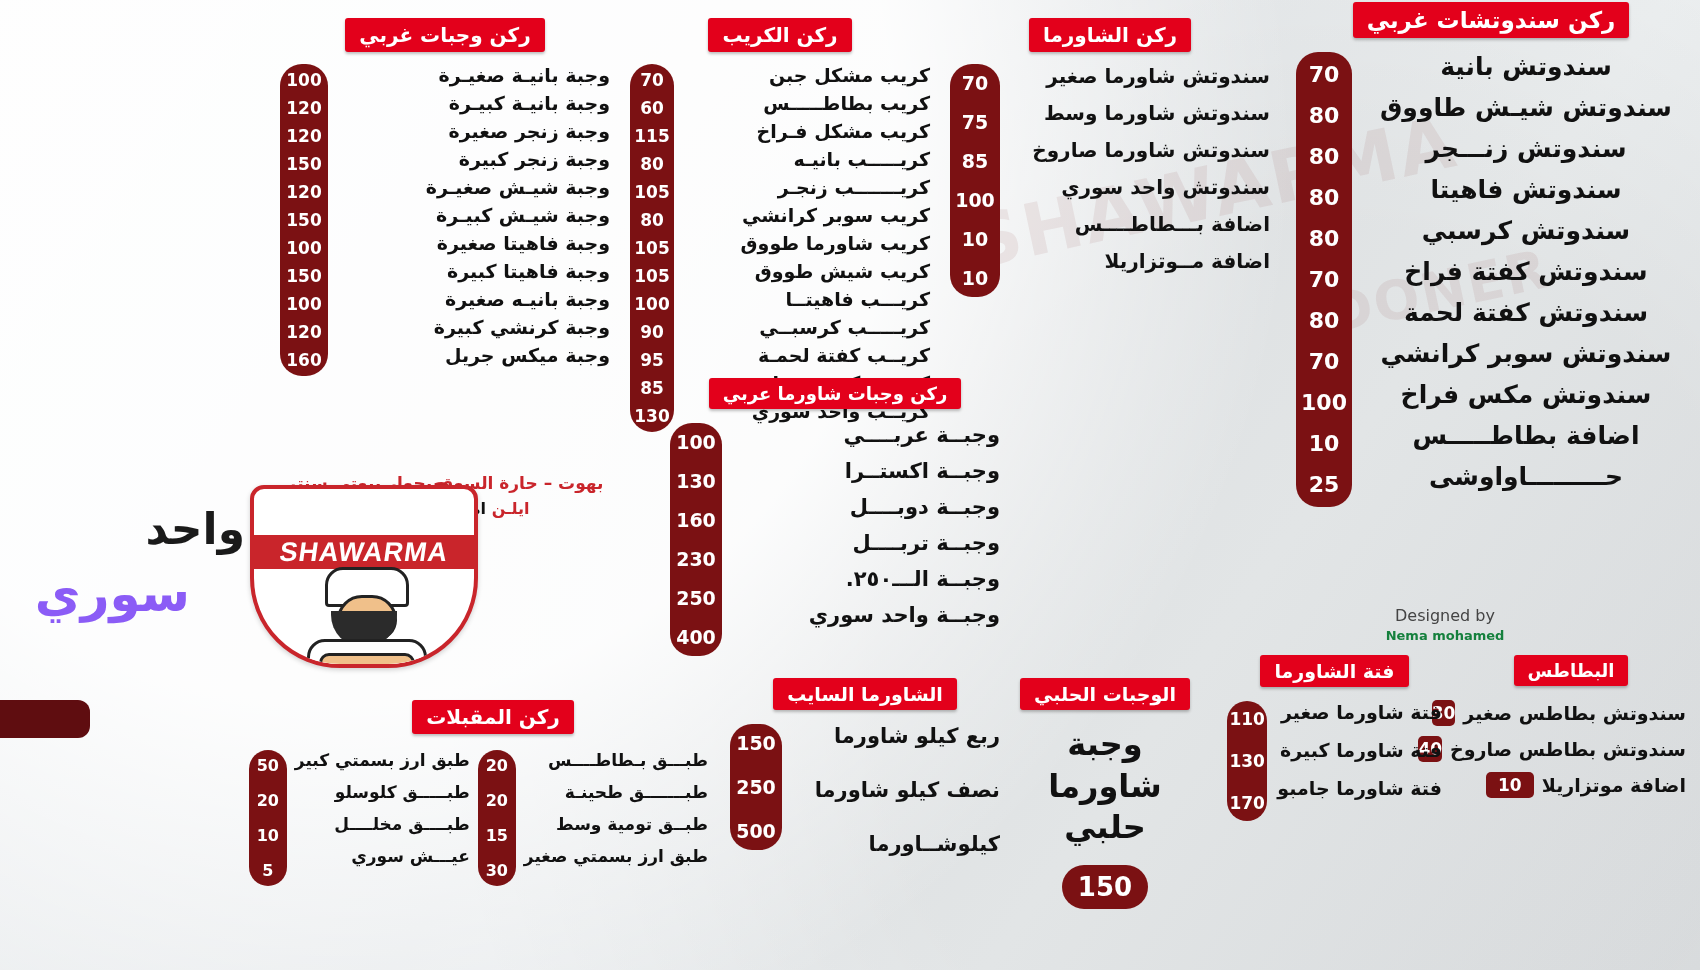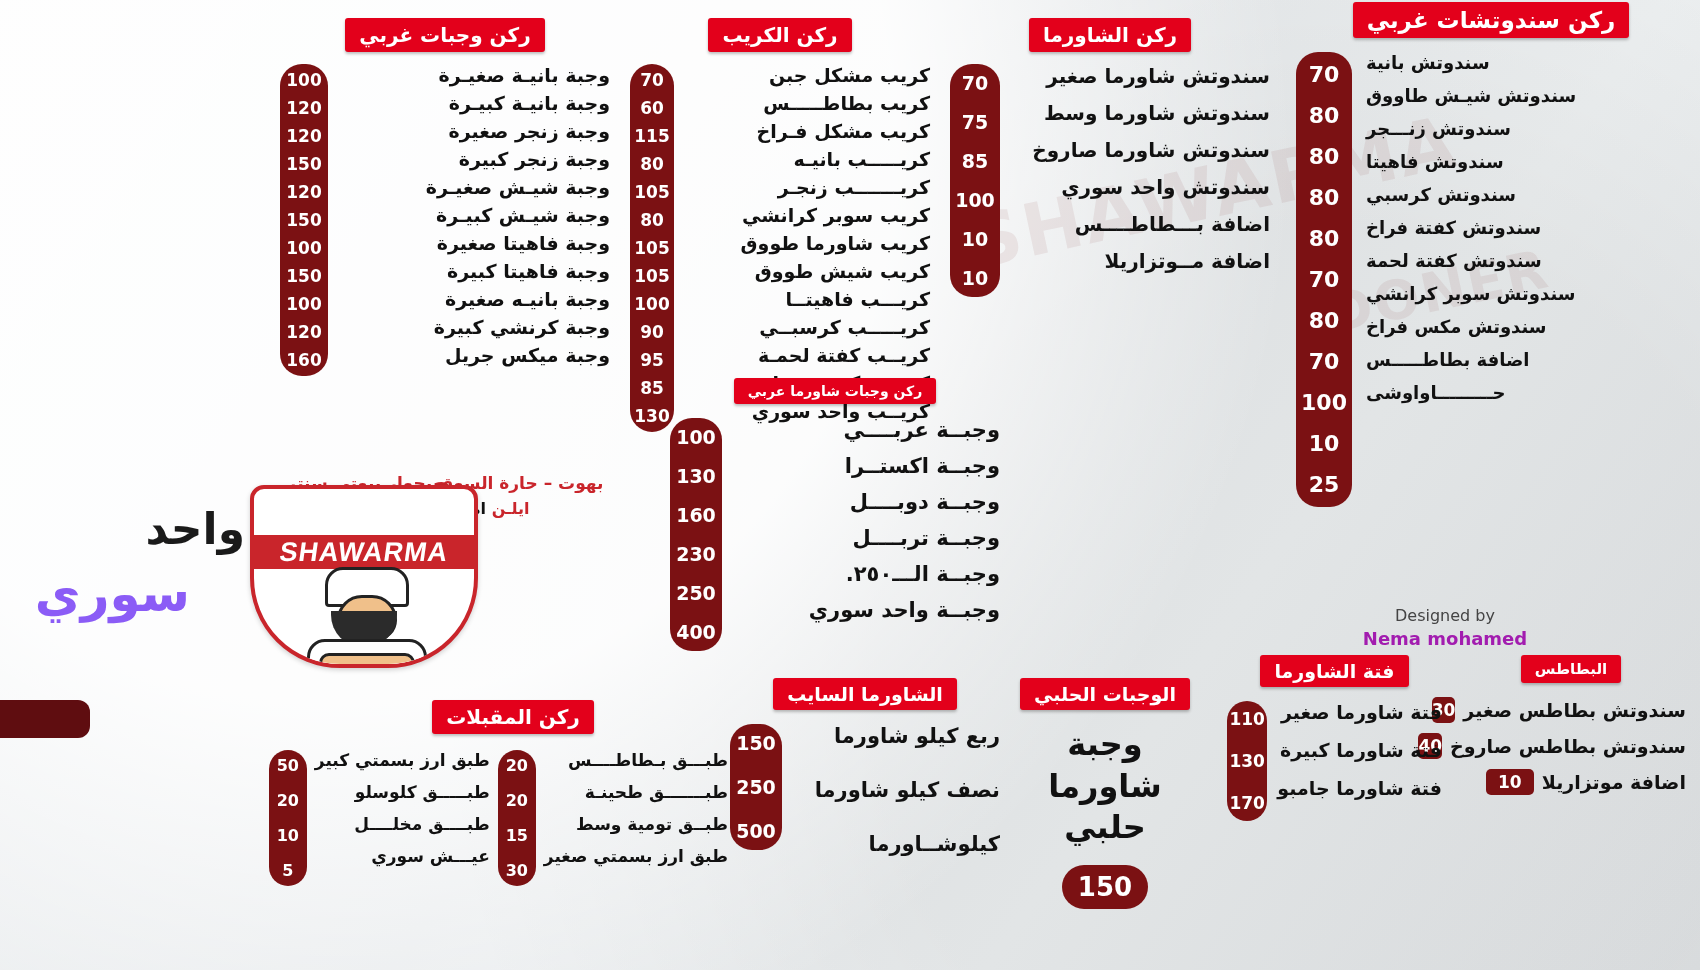--- a/index.html
+++ b/index.html
@@ -64,21 +64,21 @@
     font-weight:bold;
     white-space:nowrap;
     letter-spacing:1px;
   }
 
   
   #col-west-sand{top:2px;right:14px;width:390px;}
   #col-west-sand .hdr{font-size:23px;margin-bottom:14px;}
   #col-west-sand .list{display:flex;gap:14px;align-items:flex-start;}
   #col-west-sand .names{flex:1;display:flex;flex-direction:column;gap:12px;}
-  #col-west-sand .names .item{font-size:18px;text-align:left;}
+  #col-west-sand .names .item{font-size:25px;text-align:center;}
   #col-west-sand .pricecol{width:56px;gap:16px;font-size:22px;padding:10px 0;}
 
   
   #col-shaw-sand{top:18px;right:430px;width:320px;}
   #col-shaw-sand .hdr{font-size:20px;margin-bottom:12px;}
   #col-shaw-sand .list{display:flex;gap:12px;align-items:flex-start;}
   #col-shaw-sand .names{flex:1;display:flex;flex-direction:column;gap:13px;}
   #col-shaw-sand .names .item{font-size:20px;text-align:right;}
   #col-shaw-sand .pricecol{width:50px;gap:17px;font-size:19px;padding:8px 0;}
 
@@ -93,29 +93,29 @@
   
   #col-west-meals{top:18px;right:1090px;width:330px;}
   #col-west-meals .hdr{font-size:20px;margin-bottom:12px;}
   #col-west-meals .list{display:flex;gap:10px;align-items:flex-start;}
   #col-west-meals .names{flex:1;display:flex;flex-direction:column;gap:6px;}
   #col-west-meals .names .item{font-size:19px;text-align:right;}
   #col-west-meals .pricecol{width:48px;gap:8px;font-size:17px;padding:6px 0;}
 
   
   #col-arab-meals{top:378px;right:700px;width:330px;}
-  #col-arab-meals .hdr{font-size:14px;margin-bottom:14px;}
+  #col-arab-meals .hdr{font-size:18px;margin-bottom:14px;}
   #col-arab-meals .list{display:flex;gap:12px;align-items:flex-start;}
   #col-arab-meals .names{flex:1;display:flex;flex-direction:column;gap:12px;}
   #col-arab-meals .names .item{font-size:21px;text-align:right;}
   #col-arab-meals .pricecol{width:52px;gap:17px;font-size:19px;padding:8px 0;}
 
   
   #col-batates{top:655px;right:14px;width:230px;}
-  #col-batates .hdr{font-size:15px;margin-bottom:14px;}
+  #col-batates .hdr{font-size:18px;margin-bottom:14px;}
   #col-batates .line{display:flex;align-items:center;gap:8px;margin-bottom:10px;justify-content:flex-start;}
   #col-batates .item{font-size:19px;}
   #col-batates .price{width:48px;height:26px;font-size:17px;border-radius:5px;}
 
   
   #col-fatta{top:655px;right:258px;width:215px;}
   #col-fatta .hdr{font-size:19px;margin-bottom:14px;}
   #col-fatta .list{display:flex;gap:10px;align-items:flex-start;}
   #col-fatta .names{flex:1;display:flex;flex-direction:column;gap:14px;}
   #col-fatta .names .item{font-size:19px;text-align:right;line-height:1.25;}
@@ -129,21 +129,21 @@
 
   
   #col-sayeb{top:678px;right:700px;width:270px;}
   #col-sayeb .hdr{font-size:19px;margin-bottom:14px;}
   #col-sayeb .list{display:flex;gap:10px;align-items:flex-start;}
   #col-sayeb .names{flex:1;display:flex;flex-direction:column;gap:30px;}
   #col-sayeb .names .item{font-size:21px;text-align:right;}
   #col-sayeb .pricecol{width:52px;gap:22px;font-size:19px;padding:8px 0;}
 
   
-  #col-app{top:700px;right:972px;width:430px;}
+  #col-app{top:700px;right:992px;width:430px;}
   #col-app .hdr{font-size:20px;margin-bottom:16px;}
   #col-app .grid{display:flex;gap:8px;align-items:flex-start;}
   #col-app .sub{display:flex;gap:8px;align-items:flex-start;}
   #col-app .names{display:flex;flex-direction:column;gap:12px;}
   #col-app .names .item{font-size:17px;text-align:right;}
   #col-app .pricecol{width:38px;gap:16px;font-size:16px;padding:6px 0;}
 
   
   #logo-block{position:absolute;top:455px;right:1070px;width:560px;height:230px;}
   .logo-badge{
@@ -208,21 +208,21 @@
     line-height:1.5;
   }
   .addr .l1{color:#c9252b;font-size:17px;font-weight:bold;}
   .addr .l2{color:#111;font-size:16px;font-weight:bold;}
   .addr .l2 b{color:#c9252b;}
 
   .designed{
     position:absolute;right:140px;top:605px;width:230px;text-align:center;
     color:#444;font-size:16px;line-height:1.35;
   }
-  .designed .nm{color:#a21caf;font-weight:bold;font-size:18px;}
+  .designed .nm{color:#15803d;font-weight:bold;font-size:13px;}
 
   
   .edge-bar{position:absolute;background:#5f0d10;border-radius:0 12px 12px 0;}
 </style>
 </head>
 <body>
 
 <div class="bg-texture"></div>
 
 <div class="wrap">

